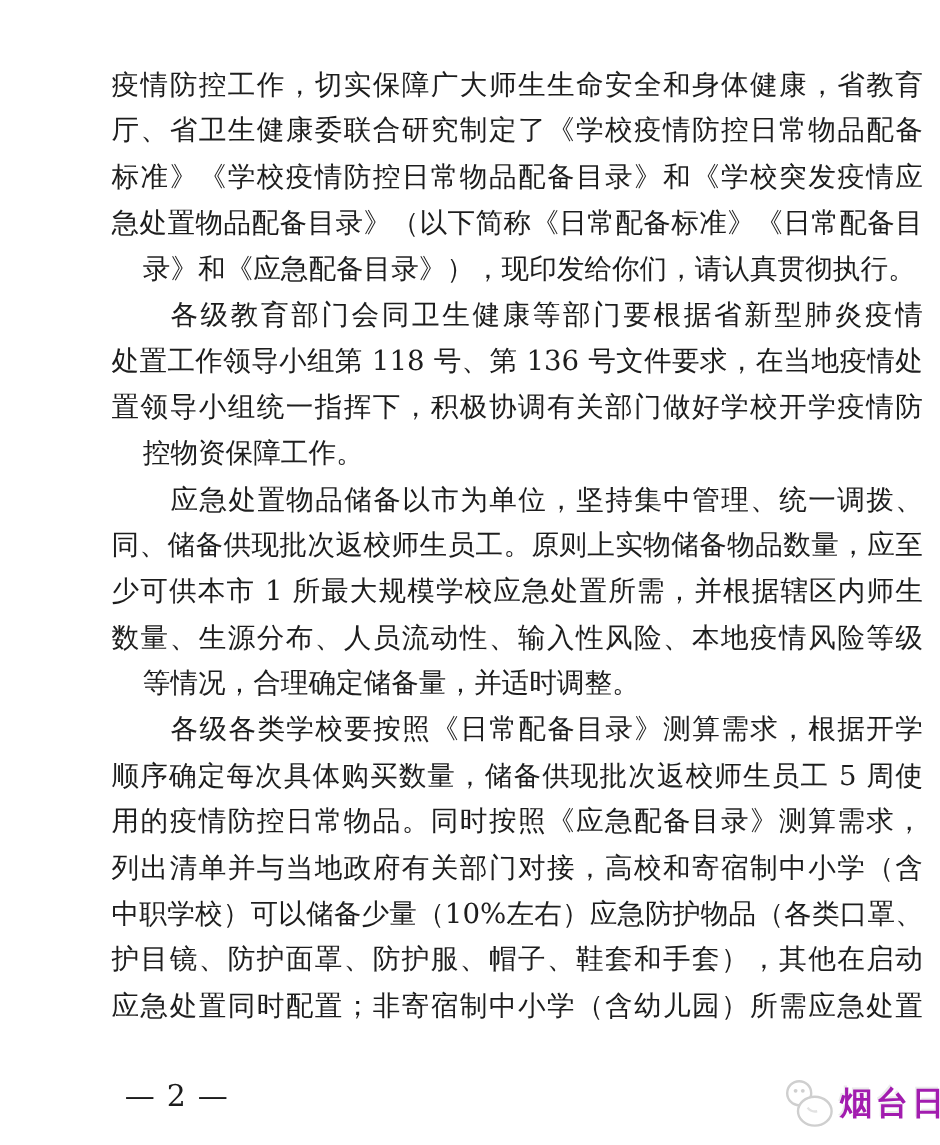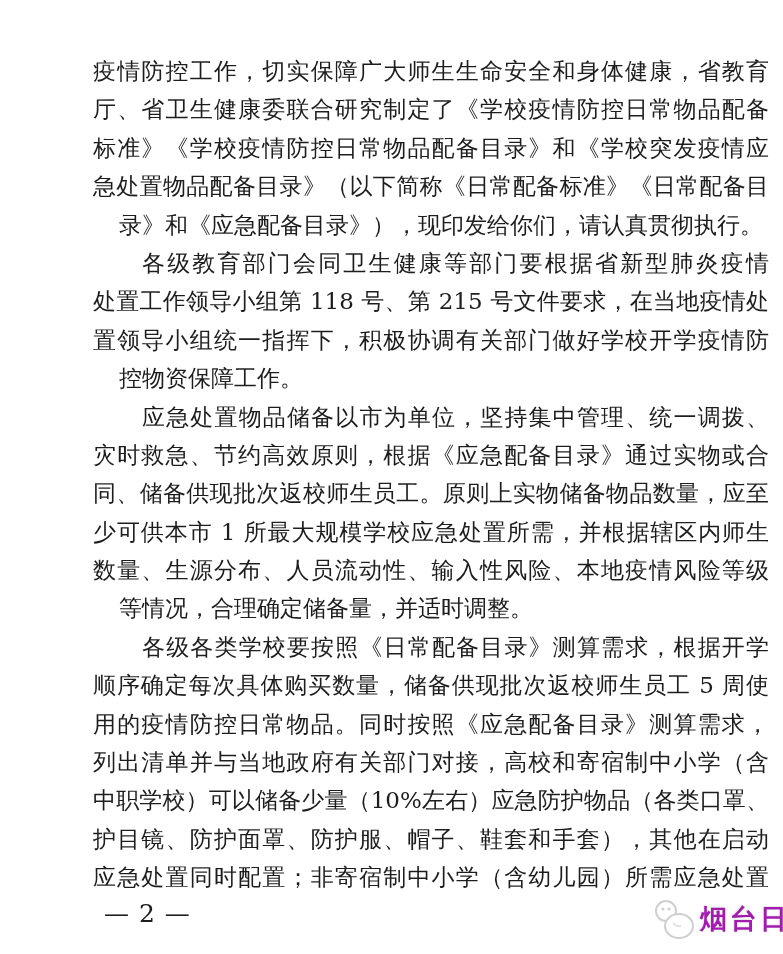--- a/index.html
+++ b/index.html
@@ -68,25 +68,24 @@
 <div class="page">
 
   <div class="text-block">
 
   <div class="text-line">疫情防控工作，切实保障广大师生生命安全和身体健康，省教育</div>
       <div class="text-line">厅、省卫生健康委联合研究制定了《学校疫情防控日常物品配备</div>
       <div class="text-line">标准》《学校疫情防控日常物品配备目录》和《学校突发疫情应</div>
       <div class="text-line">急处置物品配备目录》（以下简称《日常配备标准》《日常配备目</div>
       <div class="text-line para-end">录》和《应急配备目录》），现印发给你们，请认真贯彻执行。</div>
       <div class="text-line indent">各级教育部门会同卫生健康等部门要根据省新型肺炎疫情</div>
-      <div class="text-line">处置工作领导小组第 118 号、第 215 号文件要求，在当地疫情处</div>
+      <div class="text-line">处置工作领导小组第 118 号、第 136 号文件要求，在当地疫情处</div>
       <div class="text-line">置领导小组统一指挥下，积极协调有关部门做好学校开学疫情防</div>
       <div class="text-line para-end">控物资保障工作。</div>
       <div class="text-line indent">应急处置物品储备以市为单位，坚持集中管理、统一调拨、</div>
-      <div class="text-line">灾时救急、节约高效原则，根据《应急配备目录》通过实物或合</div>
       <div class="text-line">同、储备供现批次返校师生员工。原则上实物储备物品数量，应至</div>
       <div class="text-line">少可供本市 1 所最大规模学校应急处置所需，并根据辖区内师生</div>
       <div class="text-line">数量、生源分布、人员流动性、输入性风险、本地疫情风险等级</div>
       <div class="text-line para-end">等情况，合理确定储备量，并适时调整。</div>
       <div class="text-line indent">各级各类学校要按照《日常配备目录》测算需求，根据开学</div>
       <div class="text-line">顺序确定每次具体购买数量，储备供现批次返校师生员工 5 周使</div>
       <div class="text-line">用的疫情防控日常物品。同时按照《应急配备目录》测算需求，</div>
       <div class="text-line">列出清单并与当地政府有关部门对接，高校和寄宿制中小学（含</div>
       <div class="text-line">中职学校）可以储备少量（10%左右）应急防护物品（各类口罩、</div>
       <div class="text-line">护目镜、防护面罩、防护服、帽子、鞋套和手套），其他在启动</div>

